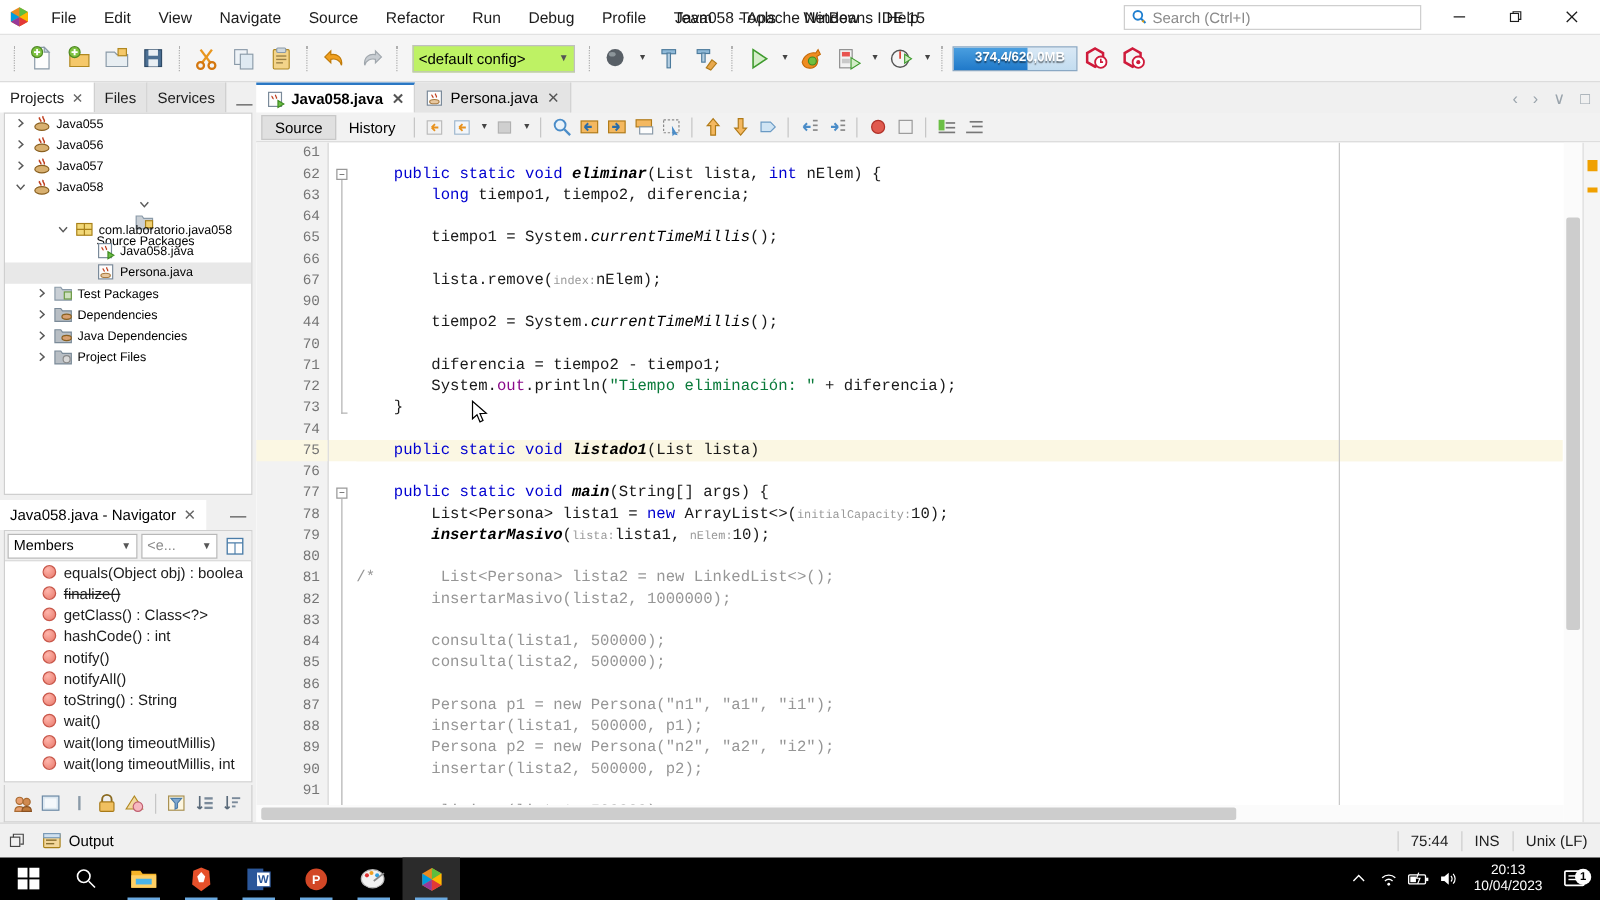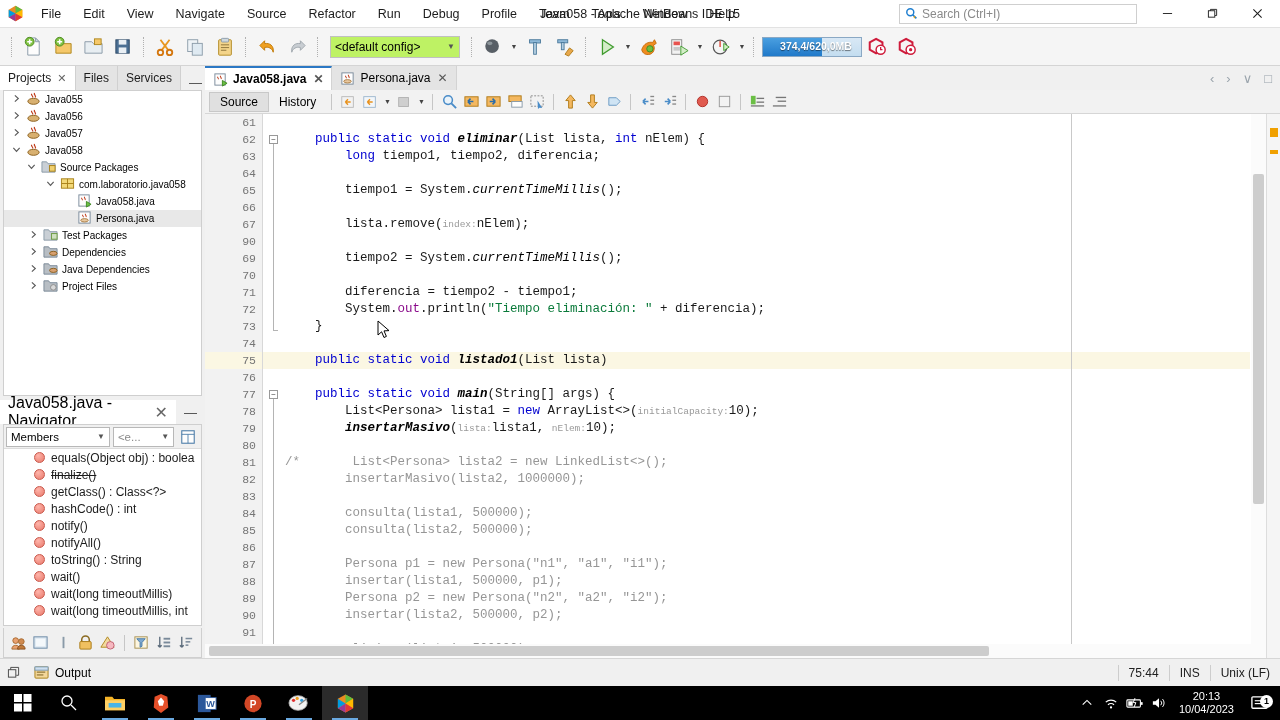--- a/index.html
+++ b/index.html
@@ -112,21 +112,21 @@
   .ticon { display:inline-block; width:18px; text-align:center; }
 
   
   .nav-panel {
     position: absolute; left: 0; right: 0; top: 334px; bottom: 0;
     background: #f0f0f0;
   }
   .nav-tabs { height: 24px; display: flex; align-items: center; background: #f0f0f0; }
   .nav-tab {
     height: 24px; display: flex; align-items: center; padding: 0 8px;
-    font-size: 16px; background: #ffffff;
+    font-size: 12px; background: #ffffff;
   }
   .nav-body {
     position: absolute; left: 3px; right: 3px; top: 24px; bottom: 32px;
     background: #fff; border: 1px solid #cfcfcf;
   }
   .nav-filters {
     height: 24px; display: flex; align-items: center; gap: 3px;
     padding: 2px; background: #f0f0f0; border-bottom: 1px solid #dcdcdc;
   }
   .nav-combo {
@@ -538,21 +538,21 @@
         <div class="tree-row" style="padding-left: 4px;">
           <span class="tw"><svg width="9" height="9" viewBox="0 0 10 10">
               <path d="M1.5 3.2L5 7 8.5 3.2" fill="none" stroke="#5a5a5a" stroke-width="1.3"></path>
             </svg></span>
           <span class="ticon"><svg width="15" height="15" viewBox="0 0 16 16">
               <ellipse cx="8" cy="11" rx="6" ry="3.2" fill="#d8b070" stroke="#8a6020"></ellipse>
               <path d="M6 3c-1 2 2 2 1 4M9 2c-1 2.5 2 2.5 1 5" stroke="#c04020" stroke-width="1.3" fill="none"></path>
             </svg></span>
           <span style="padding-left: 3px;">Java058</span>
         </div>
-        <div class="tree-row" style="padding-left: 19px;">
+        <div class="tree-row" style="padding-left: 29px; flex-direction: column;">
           <span class="tw"><svg width="9" height="9" viewBox="0 0 10 10">
               <path d="M1.5 3.2L5 7 8.5 3.2" fill="none" stroke="#5a5a5a" stroke-width="1.3"></path>
             </svg></span>
           <span class="ticon"><svg width="15" height="15" viewBox="0 0 16 16">
               <path d="M1 3h5l1.4 2H15v9H1z" fill="#c9cfd5" stroke="#8a9aa8"></path>
               <rect x="9" y="7" width="6" height="6" fill="#f0d070" stroke="#a88018"></rect>
             </svg></span>
           <span style="padding-left: 3px;">Source Packages</span>
         </div>
         <div class="tree-row" style="padding-left: 38px;">
@@ -906,21 +906,21 @@
         <div class="hl-strip" style="top: 238px; z-index: 0;"></div>
       <div class="gutter" id="gutter">
           <div class="gline">61</div>
           <div class="gline">62</div>
           <div class="gline">63</div>
           <div class="gline">64</div>
           <div class="gline">65</div>
           <div class="gline">66</div>
           <div class="gline">67</div>
           <div class="gline">90</div>
-          <div class="gline">69</div>
+          <div class="gline">44</div>
           <div class="gline">70</div>
           <div class="gline">71</div>
           <div class="gline">72</div>
           <div class="gline">73</div>
           <div class="gline">74</div>
           <div class="gline" style="background: rgb(251, 247, 227);">75</div>
           <div class="gline">76</div>
           <div class="gline">77</div>
           <div class="gline">78</div>
           <div class="gline">79</div>

